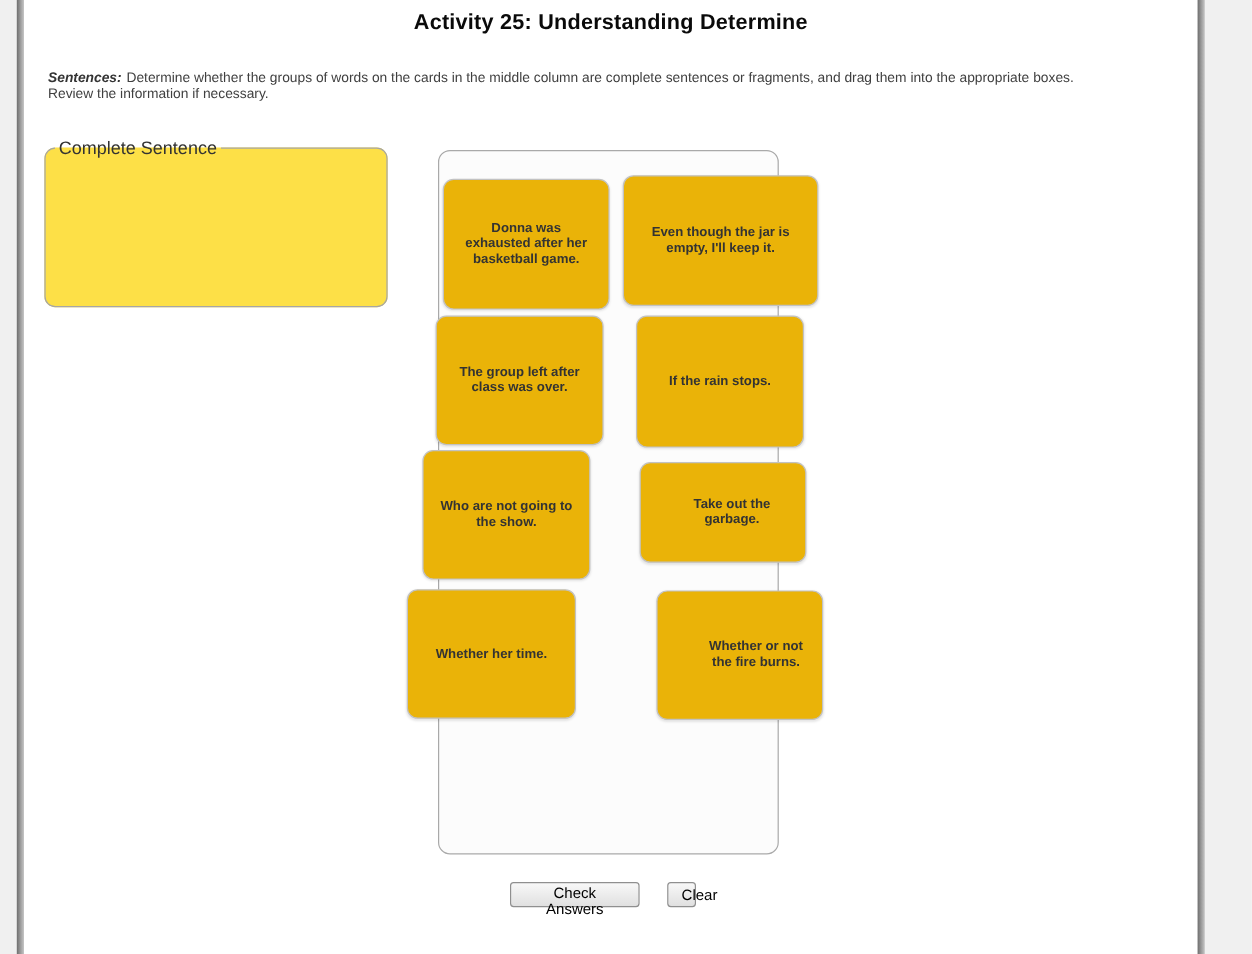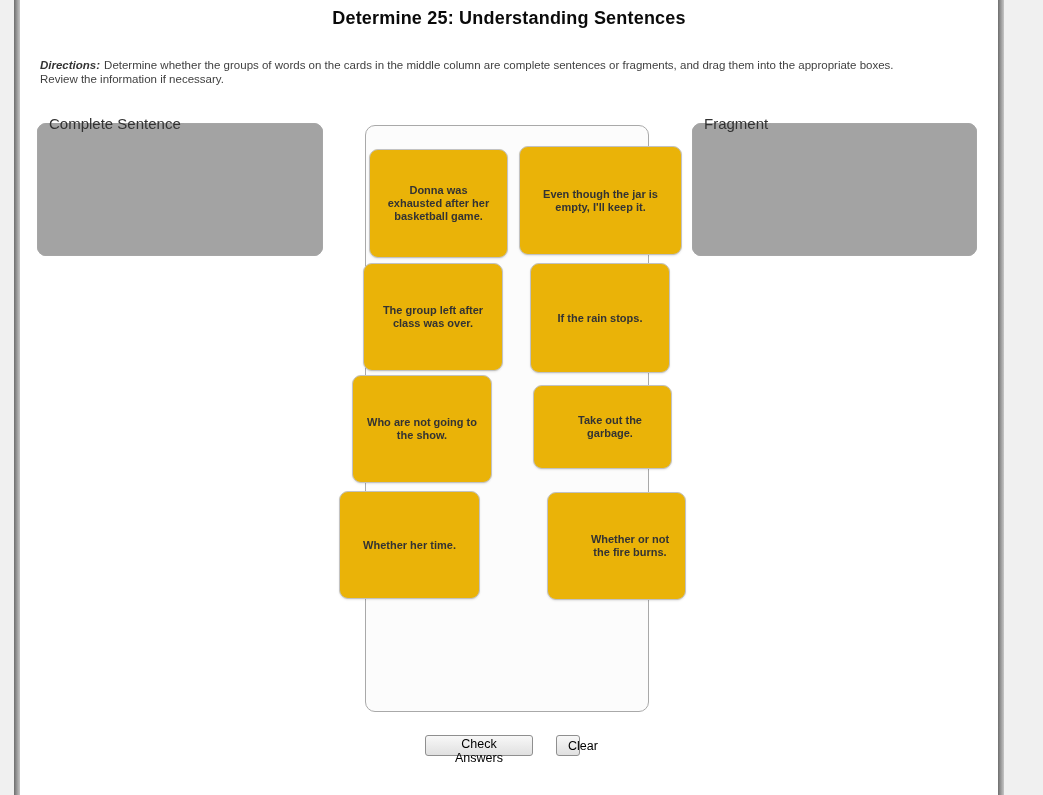--- a/index.html
+++ b/index.html
@@ -11,21 +11,21 @@
 
   .title{position:absolute;left:20px;top:8px;width:978px;margin:0;text-align:center;
          font-size:18px;font-weight:bold;color:#0a0a0a;letter-spacing:0.2px;}
 
   .directions{position:absolute;left:40px;top:59px;width:912px;font-size:11.5px;
               line-height:13.5px;color:#3f3f3f;}
   .directions .dlabel{font-weight:bold;font-style:italic;color:#333;margin-right:4px;}
   .directions .dline2{display:block;}
 
   fieldset.dropzone{position:absolute;margin:0;padding:0;border:1px solid #a6a6a6;
-              border-radius:9px;background:#a3a3a3;box-sizing:border-box;}
+              border-radius:9px;background:#fde047;box-sizing:border-box;}
   fieldset.dropzone legend{font-size:15px;color:#333;padding:0 3px;margin-left:8px;}
   #zone-complete{left:37px;top:115px;width:286px;height:141px;}
   #zone-fragment{left:692px;top:115px;width:285px;height:141px;}
 
   .pool{position:absolute;left:365px;top:125px;width:284px;height:587px;
         border:1px solid #a9a9a9;border-radius:10px;background:#fcfcfc;box-sizing:border-box;}
 
   .card{position:absolute;background:#eab308;border:1px solid #c2c2c2;border-radius:9px;
         box-sizing:border-box;display:flex;align-items:center;justify-content:center;
         text-align:center;font-weight:bold;font-size:11px;line-height:13px;color:#333;
@@ -47,34 +47,31 @@
   #btn-clear{left:556px;width:22px;}
 </style>
 </head>
 <body>
 
 <div id="page">
   <div class="sheet"></div>
   <div class="edge edge-left"></div>
   <div class="edge edge-right"></div>
 
-  <h1 class="title">Determine 25: Understanding Sentences</h1>
+  <h1 class="title">Activity 25: Understanding Determine</h1>
 
   <div class="directions">
-    <span class="dlabel">Directions:</span><span>Determine whether the groups of words on the cards in the middle column are complete sentences or fragments, and drag them into the appropriate boxes.</span>
+    <span class="dlabel">Sentences:</span><span>Determine whether the groups of words on the cards in the middle column are complete sentences or fragments, and drag them into the appropriate boxes.</span>
     <span class="dline2">Review the information if necessary.</span>
   </div>
 
   <fieldset class="dropzone" id="zone-complete">
     <legend>Complete Sentence</legend>
   </fieldset>
 
-  <fieldset class="dropzone" id="zone-fragment">
-    <legend>Fragment</legend>
-  </fieldset>
 
   <div class="pool"></div>
 
   <div class="card c1">Donna was exhausted after her basketball game.</div>
   <div class="card c2">Even though the jar is empty, I'll keep it.</div>
   <div class="card c3">The group left after class was over.</div>
   <div class="card c4">If the rain stops.</div>
   <div class="card c5">Who are not going to the show.</div>
   <div class="card c6">Take out the garbage.</div>
   <div class="card c7">Whether her time.</div>

